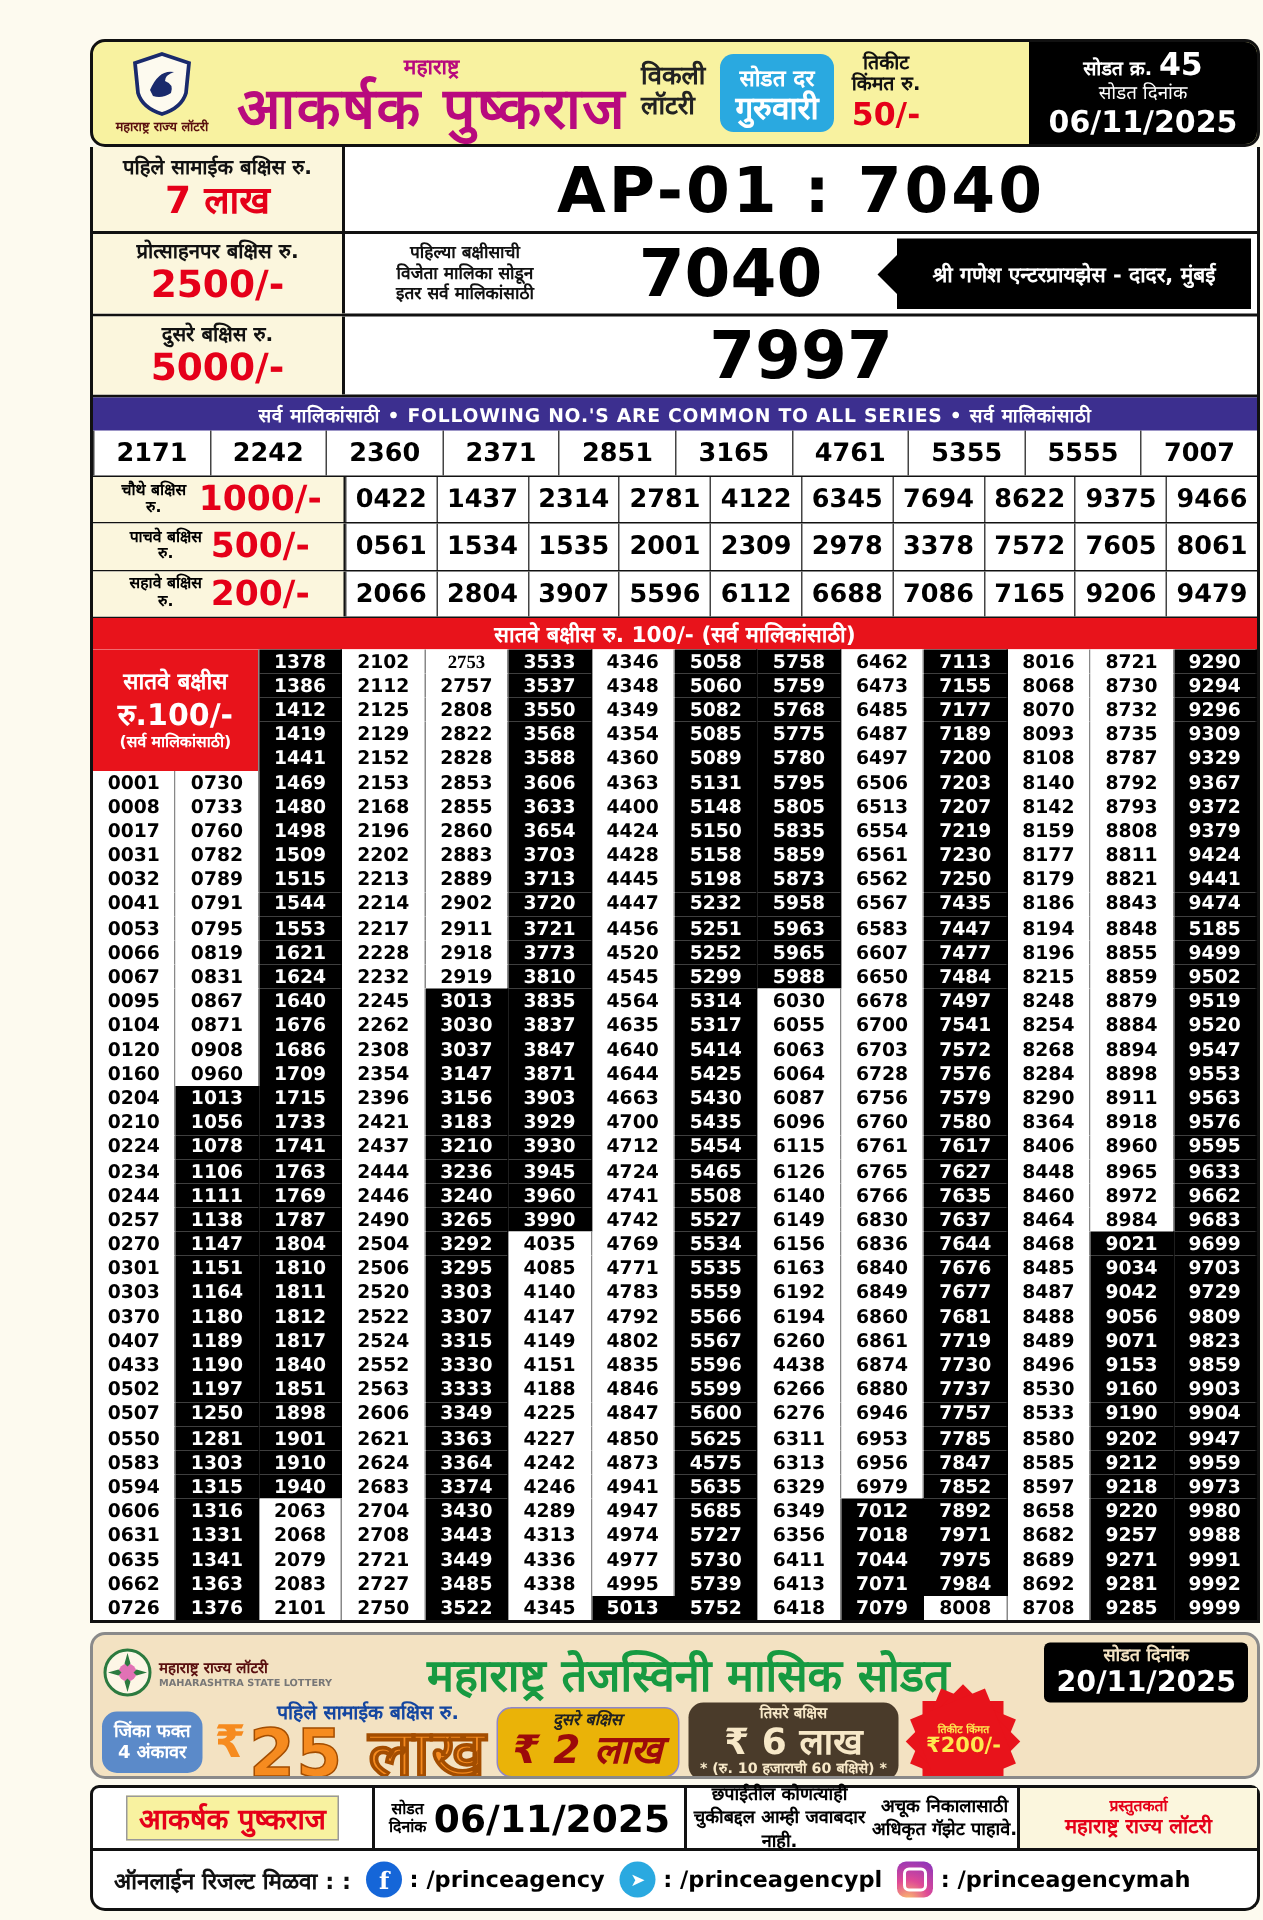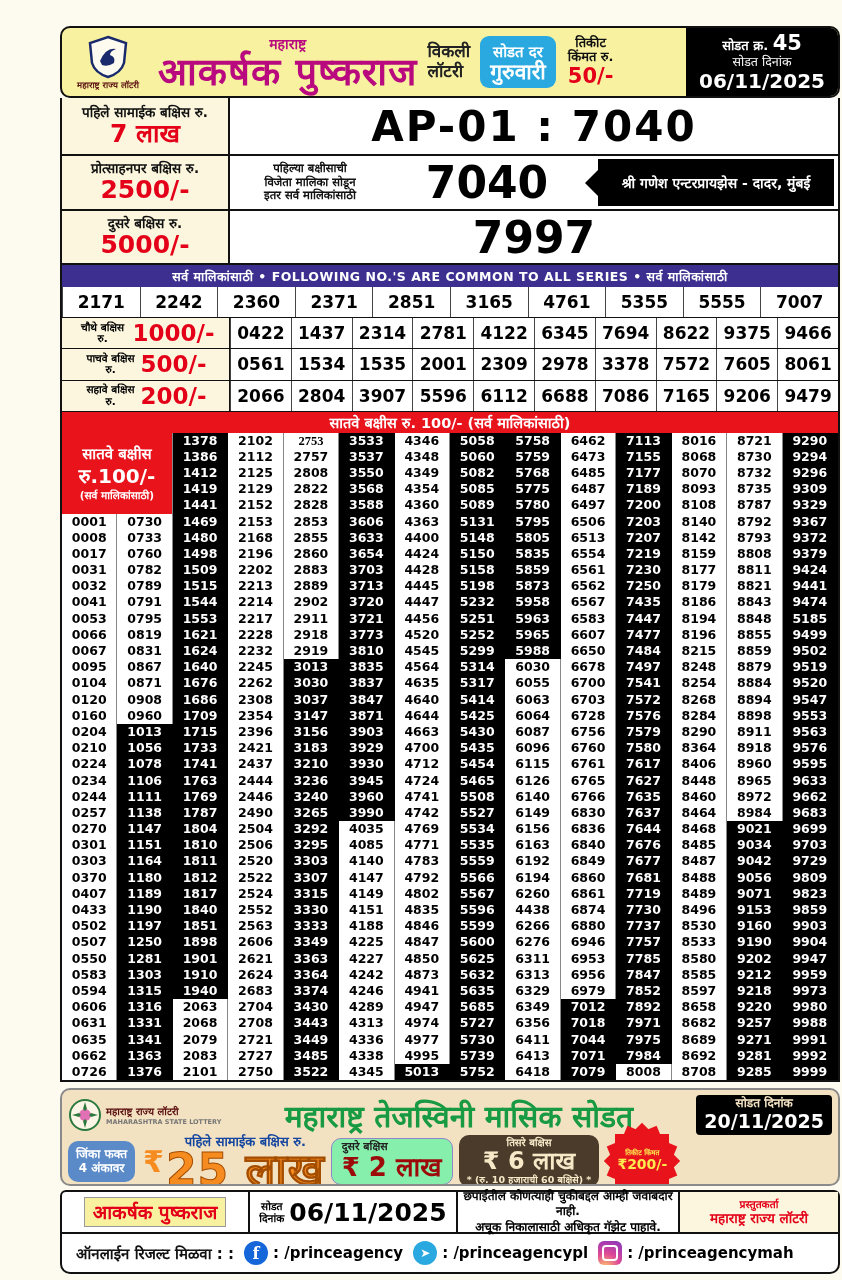--- a/index.html
+++ b/index.html
@@ -76,42 +76,42 @@
   .m-date { background:#000; border-radius:4px; color:#fff; padding:2px 8px; text-align:center; line-height:1.15; }
   .m-date .a { font-size:12px; color:#f3e2c2; font-weight:bold; }
   .m-date .b { font-size:19px; font-weight:bold; }
   .m-bottom { display:flex; align-items:center; height:48px; gap:6px; }
   .m-badge { background:#5b8ac9; color:#fff; border-radius:10px; font-size:12px; font-weight:bold; text-align:center; line-height:1.2; padding:6px 8px; }
   .m-first { display:flex; align-items:center; }
   .m-first .rs { color:#f68b1f; font-size:30px; font-weight:bold; margin:0 2px; }
   .m-first .amt { color:#f68b1f; font-size:44px; font-weight:bold; line-height:.9; letter-spacing:1px; -webkit-text-stroke:1px #a34d00; }
   .m-first-wrap { display:flex; flex-direction:column; align-items:center; }
   .m-first-label { font-size:13px; font-weight:bold; color:#1446a0; }
-  .m-second { background:#86efac; border:1px solid #8f86c9; border-radius:10px; padding:2px 10px; line-height:1.1; }
+  .m-second { background:#eab308; border:1px solid #8f86c9; border-radius:10px; padding:2px 10px; text-align:center; line-height:1.1;font-style:italic; }
   .m-second .a { font-size:11px; font-weight:bold; color:#222; }
   .m-second .b { font-size:26px; font-weight:bold; color:#9c0a0a; }
   .m-third { background:#4a3b2a; border-radius:10px; color:#f7e8c8; padding:2px 8px; text-align:center; line-height:1.1; }
   .m-third .a { font-size:10px; font-weight:bold; }
   .m-third .b { font-size:24px; font-weight:bold; }
   .m-third .c { font-size:9.5px; font-weight:bold; }
   .burst { position:relative; width:74px; height:74px; flex:none; }
   .burst i { position:absolute; inset:10px; background:#e8131b; }
   .burst i:nth-child(2){ transform:rotate(22.5deg);} .burst i:nth-child(3){ transform:rotate(45deg);} .burst i:nth-child(4){ transform:rotate(67.5deg);}
   .burst .btxt { position:absolute; inset:0; display:flex; flex-direction:column; align-items:center; justify-content:center; color:#fde94f; line-height:1.1; z-index:2; }
   .burst .btxt .a { font-size:7px; font-weight:bold; }
   .burst .btxt .b { font-size:14px; font-weight:bold; }
 
   
   .fstrip { margin-top:4px; height:44px; background:#fff; border:2px solid #111; border-radius:6px 6px 0 0; display:flex; align-items:stretch; }
   .f-name { width:188px; display:flex; align-items:center; justify-content:center; border-right:2px solid #111; }
   .f-name span { background:#f8f2a0; border:1px solid #999; color:#e50019; font-size:19px; font-weight:bold; padding:1px 8px; }
   .f-date { width:208px; display:flex; align-items:center; justify-content:center; gap:5px; border-right:2px solid #111; }
   .f-date .sm { font-size:10.5px; font-weight:bold; line-height:1.15; text-align:center; }
   .f-date .dt { font-size:25px; font-weight:bold; }
-  .f-disc { flex:1; display:flex; flex-direction:column; align-items:center; justify-content:center; font-size:12px; font-weight:bold; line-height:1.3; border-right:2px solid #111; text-align:center; }
+  .f-disc { flex:1; display:flex; flex-direction:row; align-items:center; justify-content:center; font-size:12px; font-weight:bold; line-height:1.3; border-right:2px solid #111; text-align:center; }
   .f-pres { width:158px; display:flex; flex-direction:column; align-items:center; justify-content:center; background:#fbf6dd; color:#e50019; line-height:1.2; }
   .f-pres .a { font-size:10.5px; font-weight:bold; }
   .f-pres .b { font-size:13.5px; font-weight:bold; }
   .social { height:40px; border:2px solid #111; border-top:none; border-radius:0 0 10px 10px; background:#fff; display:flex; align-items:center; gap:10px; padding:0 14px; }
   .social .lead { font-size:15px; font-weight:bold; color:#111; }
   .s-item { display:flex; align-items:center; gap:5px; font-size:15px; font-weight:bold; color:#000; }
   .icn { width:24px; height:24px; border-radius:50%; display:flex; align-items:center; justify-content:center; color:#fff; font-weight:bold; }
   .icn.fb { background:#1566d8; font-size:16px; font-family:"DejaVu Serif", serif; }
   .icn.tg { background:#2aa9e0; font-size:12px; }
   .icn.ig { border-radius:6px; background:radial-gradient(circle at 30% 110%, #fdc468, #df4996 45%, #9437b8 90%); position:relative; }
@@ -555,21 +555,21 @@
           <div class="gcell dark" style="grid-area: 24 / 8;">5527</div>
           <div class="gcell dark" style="grid-area: 25 / 8;">5534</div>
           <div class="gcell dark" style="grid-area: 26 / 8;">5535</div>
           <div class="gcell dark" style="grid-area: 27 / 8;">5559</div>
           <div class="gcell dark" style="grid-area: 28 / 8;">5566</div>
           <div class="gcell dark" style="grid-area: 29 / 8;">5567</div>
           <div class="gcell dark" style="grid-area: 30 / 8;">5596</div>
           <div class="gcell dark" style="grid-area: 31 / 8;">5599</div>
           <div class="gcell dark" style="grid-area: 32 / 8;">5600</div>
           <div class="gcell dark" style="grid-area: 33 / 8;">5625</div>
-          <div class="gcell dark" style="grid-area: 34 / 8;">5632</div>
+          <div class="gcell dark" style="grid-area: 34 / 8;">4575</div>
           <div class="gcell dark" style="grid-area: 35 / 8;">5635</div>
           <div class="gcell dark" style="grid-area: 36 / 8;">5685</div>
           <div class="gcell dark" style="grid-area: 37 / 8;">5727</div>
           <div class="gcell dark" style="grid-area: 38 / 8;">5730</div>
           <div class="gcell dark" style="grid-area: 39 / 8;">5739</div>
           <div class="gcell dark" style="grid-area: 40 / 8;">5752</div>
           <div class="gcell dark" style="grid-area: 1 / 9;">5758</div>
           <div class="gcell dark" style="grid-area: 2 / 9;">5759</div>
           <div class="gcell dark" style="grid-area: 3 / 9;">5768</div>
           <div class="gcell dark" style="grid-area: 4 / 9;">5775</div>

